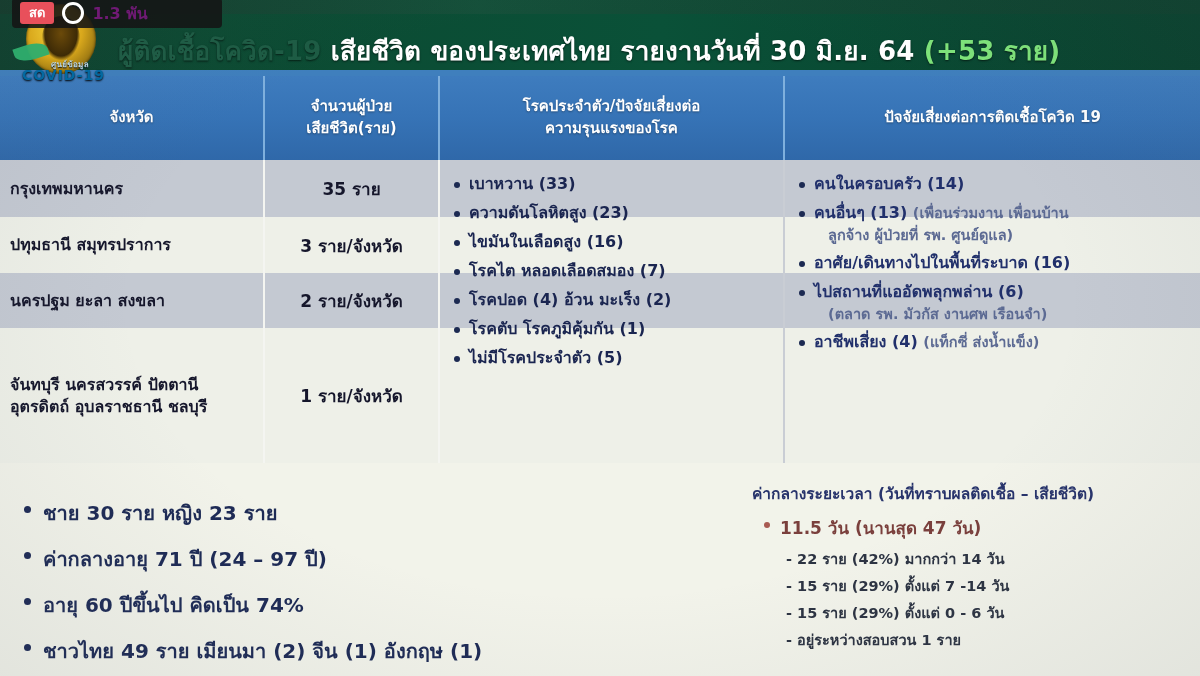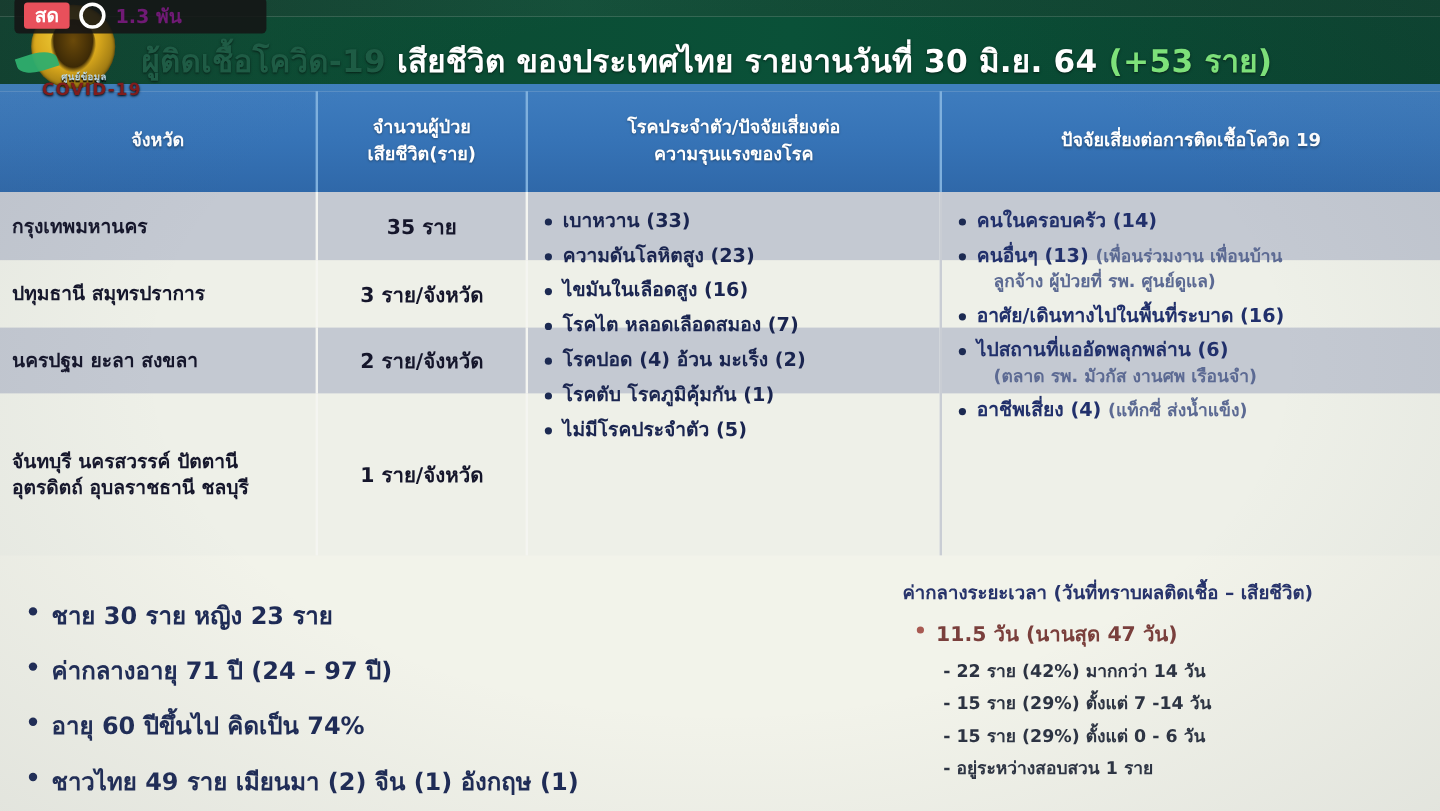--- a/index.html
+++ b/index.html
@@ -45,32 +45,32 @@
   .leaf{
     position:absolute;left:2px;top:44px;width:34px;height:16px;
     background:#2fae6e;border-radius:0 60% 0 60%;transform:rotate(-18deg);opacity:.95;
   }
   .logo-sub{
     position:absolute;left:10px;top:58px;width:96px;text-align:center;
     color:#bcd9e8;font-size:8px;font-weight:bold;letter-spacing:.3px;
     text-shadow:0 1px 1px #000;
   }
   .logo-covid{
-    position:absolute;left:10px;top:67px;width:96px;text-align:right;
-    color:#7f1d1d;font-size:14px;font-weight:bold;letter-spacing:1px;
+    position:absolute;left:10px;top:67px;width:96px;text-align:left;
+    color:#0369a1;font-size:14px;font-weight:bold;letter-spacing:1px;
     text-shadow:0 1px 2px #000;
   }
   
   .overlay-pill{
     position:absolute;left:12px;top:-2px;width:210px;height:30px;
     background:rgba(20,20,20,.88);border-radius:4px;z-index:8;
     display:flex;align-items:center;gap:8px;padding:0 8px;box-sizing:border-box;
   }
   .pill-red{
-    background:#e8505b;color:#fff;font-size:16px;font-weight:bold;
+    background:#e8505b;color:#fff;font-size:13px;font-weight:bold;
     border-radius:3px;padding:1px 9px;line-height:20px;
   }
   .pill-ring{
     width:22px;height:22px;border-radius:50%;border:3px solid #fff;box-sizing:border-box;
   }
   .pill-count{color:#701a75;font-size:16px;font-weight:bold;}
   
   .table{position:absolute;left:0;top:76px;width:1200px;height:387px;}
   .thead{
     position:absolute;left:0;top:0;width:1200px;height:84px;

